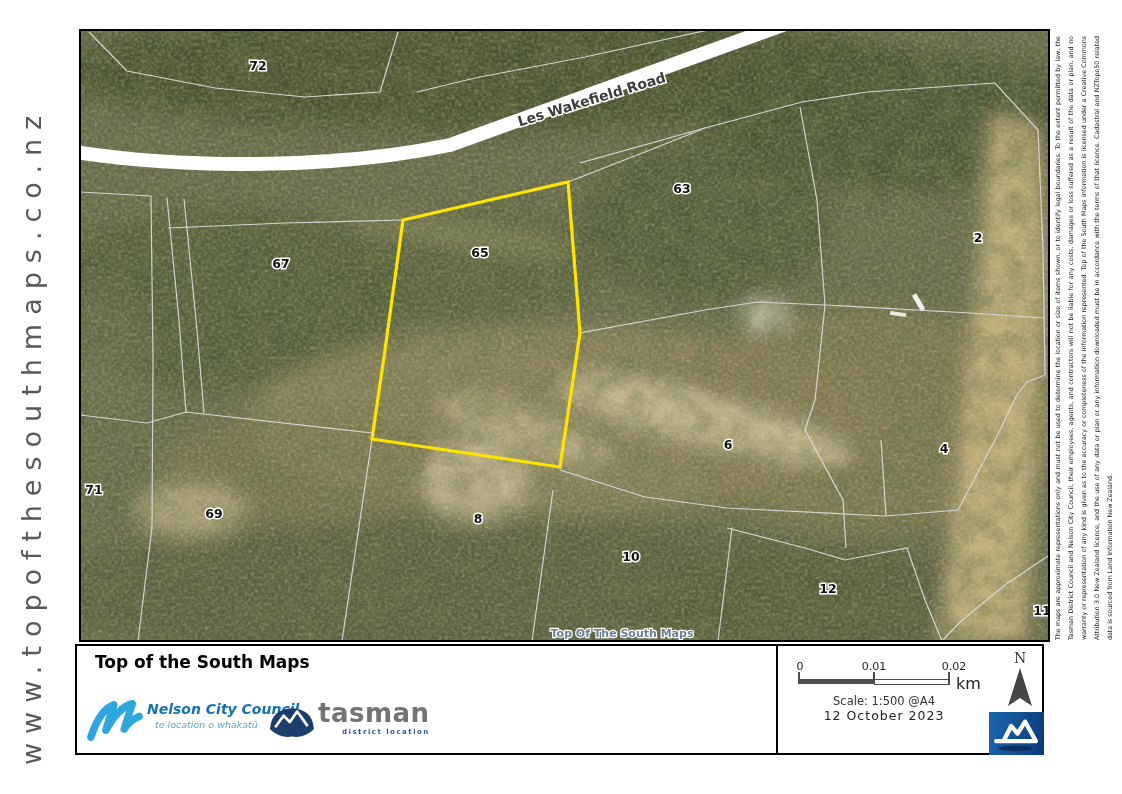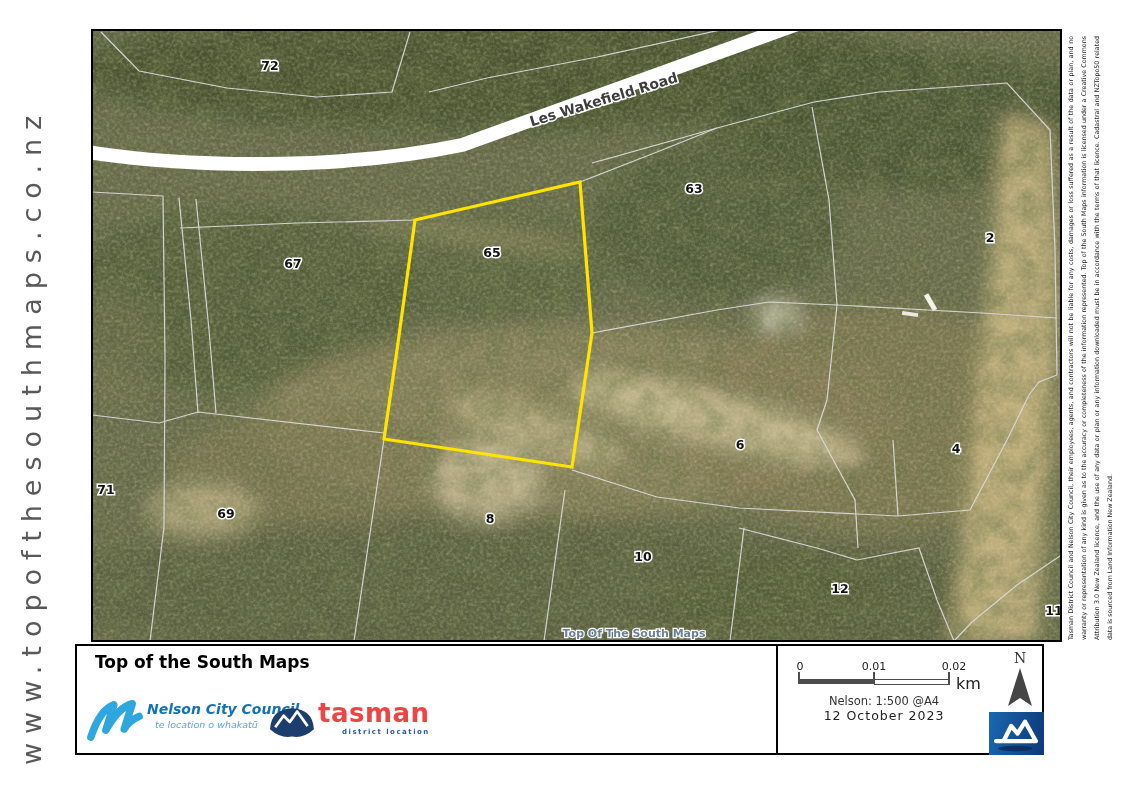--- a/index.html
+++ b/index.html
@@ -8,34 +8,34 @@
   
   .site-mark{position:absolute;left:16px;top:35px;width:730px;height:48px;
     transform:rotate(-90deg) translateX(-730px);transform-origin:top left;
     font-size:27px;letter-spacing:9px;color:#595959;white-space:nowrap;
     font-family:"DejaVu Sans",sans-serif;}
   
   .disclaimer{position:absolute;left:1051px;top:36px;width:604px;height:66px;
     transform:rotate(-90deg) translateX(-604px);transform-origin:top left;
     font-size:6.3px;line-height:13.1px;color:#1c1c1c;text-align:justify;}
   
-  .map-wrap{position:absolute;left:17px;top:0;width:1032px;height:794px;text-align:right;}
+  .map-wrap{position:absolute;left:5px;top:0;width:1032px;height:794px;text-align:right;}
   
   .footer{position:absolute;left:75px;top:644px;width:969px;height:111px;
     background:#fff;border:2px solid #000;box-sizing:border-box;}
   .footer-title{position:absolute;left:18px;top:6px;font-size:17px;font-weight:bold;color:#000;}
   .footer-divider{position:absolute;left:699px;top:0;width:2px;height:107px;background:#000;}
   .logo-nelson{position:absolute;left:8px;top:52px;width:195px;height:50px;}
   .ncc-text{position:absolute;left:62px;top:3px;font-size:14px;font-weight:bold;
     font-style:italic;color:#1272b4;white-space:nowrap;}
   .ncc-tag{position:absolute;left:70px;top:21px;font-size:9.5px;font-style:italic;
     color:#54a9d8;white-space:nowrap;}
   .logo-tasman{position:absolute;left:193px;top:56px;width:220px;height:48px;}
   .tas-text{position:absolute;left:48px;top:-4px;font-size:26px;font-weight:bold;
-    color:#ef4444;letter-spacing:.5px;}
+    color:#737373;letter-spacing:.5px;}
   .tas-tag{position:absolute;left:72px;top:26px;font-size:7px;font-weight:bold;
     color:#2a55a4;letter-spacing:1.5px;}
   .scalebar{position:absolute;left:721px;top:30px;width:152px;height:10px;}
   .sb-left{position:absolute;left:0;top:3px;width:76px;height:5px;background:#4d4d4d;}
   .sb-right{position:absolute;left:76px;top:3px;width:74px;height:4px;background:#fff;
     border:1px solid #4d4d4d;}
   .sb-tick{position:absolute;top:-4px;width:2px;height:12px;background:#4d4d4d;}
   .sb-label{position:absolute;top:12px;font-size:11px;color:#222;transform:translateX(-50%);}
   .sb-unit{position:absolute;left:879px;top:28px;font-size:16px;color:#222;}
   .scale-text{position:absolute;left:807px;top:48px;font-size:11.5px;color:#333;
@@ -183,21 +183,21 @@
       <div class="sb-right"></div>
       <div class="sb-tick" style="left:0;"></div>
       <div class="sb-tick" style="left:75px;"></div>
       <div class="sb-tick" style="left:150px;"></div>
     </div>
     <span class="sb-label" style="left:723px;top:14px;">0</span>
     <span class="sb-label" style="left:797px;top:14px;">0.01</span>
     <span class="sb-label" style="left:873px;top:14px;padding-left:8px;">0.02</span>
     <span class="sb-unit">km</span>
 
-    <div class="scale-text">Nelson: 1:500 @A4</div>
+    <div class="scale-text">Scale: 1:500 @A4</div>
     <div class="date-text">12 October 2023</div>
 
     <div class="north">
       <div class="north-n">N</div>
       <svg width="30" height="42" viewBox="0 0 30 42">
         <polygon points="15,2 27,40 15,32 3,40" fill="#454545"></polygon>
       </svg>
     </div>
 
     <div class="corner-logo">

